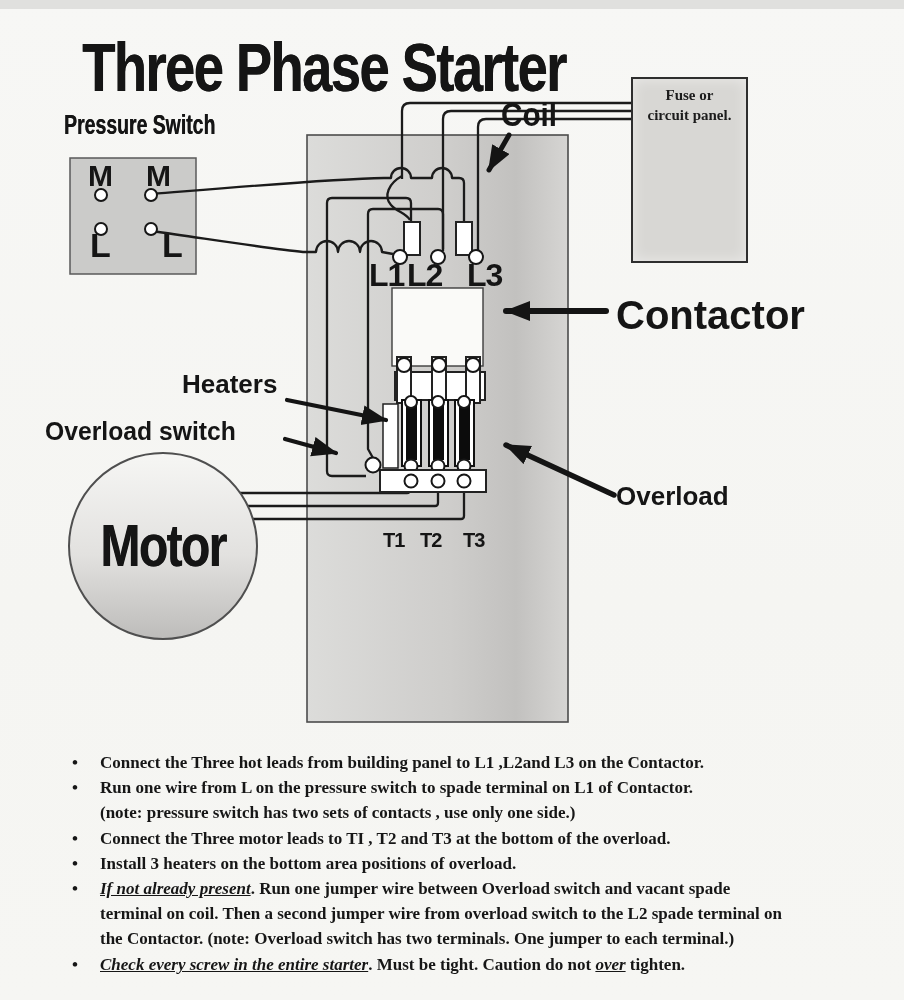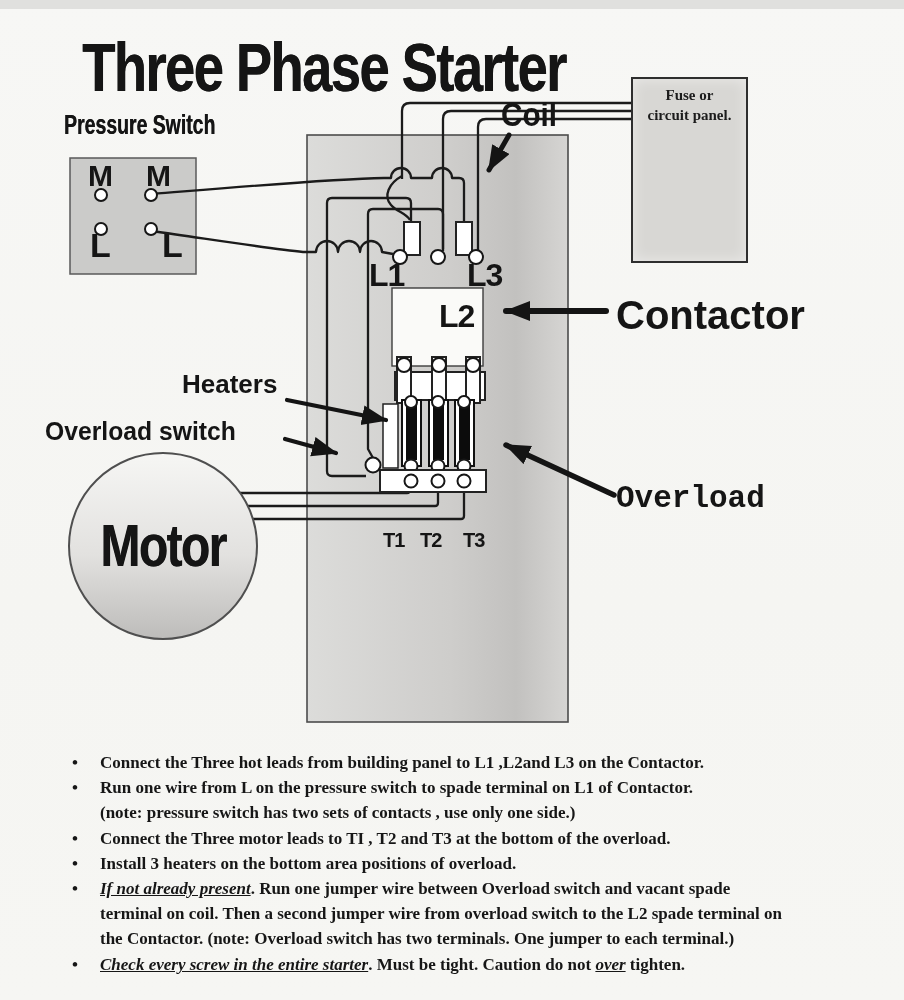--- a/index.html
+++ b/index.html
@@ -8,28 +8,28 @@
   .lbl{position:absolute;font-weight:bold;color:#151515;white-space:nowrap;line-height:1;}
   .title{left:82px;top:33px;font-size:68px;letter-spacing:-2px;transform:scaleX(.8);transform-origin:left top;text-shadow:.5px 0 0 #151515;}
   .ps-label{left:64px;top:112px;font-size:27px;transform:scaleX(.72);transform-origin:left top;letter-spacing:0;text-shadow:.4px 0 0 #151515;}
   .m1{left:88px;top:161px;font-size:30px;}
   .m2{left:146px;top:161px;font-size:30px;}
   .l1{left:90px;top:228px;font-size:34px;}
   .l2{left:162px;top:228px;font-size:34px;}
   .coil{left:501px;top:98px;font-size:33px;transform:scaleX(.9);transform-origin:left top;}
   .lrow span{position:absolute;top:0;font-size:32px;letter-spacing:-1px;}
   .lrow{position:absolute;left:0;top:257px;width:760px;height:34px;font-weight:bold;color:#151515;}
-  .lrow .t1{left:369px;} .lrow .t2{left:439px;margin-top:41px;} .lrow .t3{left:467px;}
+  .lrow .t1{left:369px;} .lrow .t2{left:407px;} .lrow .t3{left:467px;}
   .trow{position:absolute;left:0;top:529px;width:904px;height:34px;font-weight:bold;color:#151515;}
   .trow span{position:absolute;top:0;font-size:20px;letter-spacing:-1px;}
   .trow .t1{left:383px;} .trow .t2{left:420px;} .trow .t3{left:463px;}
   .contactor{left:616px;top:295px;font-size:40px;}
   .heaters{left:182px;top:371px;font-size:26px;}
   .ovsw{left:45px;top:418px;font-size:26px;transform:scaleX(.95);transform-origin:left top;}
-  .overload{left:616px;top:483px;font-size:31px;font-family:Liberation Mono, monospace;}
+  .overload{left:616px;top:483px;font-size:26px;}
   .motor{left:68px;top:516px;width:190px;text-align:center;font-size:60px;letter-spacing:-2px;transform:scaleX(.8);transform-origin:center top;text-shadow:.5px 0 0 #151515;}
   .fusebox{position:absolute;left:631px;top:37px;width:117px;height:186px;background:#d8d7d4;border:2px solid #2e2e2e;box-sizing:border-box;box-shadow:inset 0 0 14px rgba(255,255,255,.5);margin-top:40px;}
   .fusebox .ftxt{margin:7px auto 0;width:86px;text-align:center;font-family:"Liberation Serif",serif;font-weight:bold;font-size:15px;line-height:1.32;color:#1c1c1c;}
   .bullets{position:absolute;left:60px;top:750px;width:812px;font-family:"Liberation Serif",serif;font-weight:bold;font-size:17px;line-height:25.2px;color:#161616;}
   .bullets .li{position:relative;padding-left:40px;white-space:nowrap;}
   .bullets .li::before{content:"\2022";position:absolute;left:12px;font-size:17px;}
   .iu{font-style:italic;text-decoration:underline;}
   .blk{display:block;}
 </style>
 </head>

